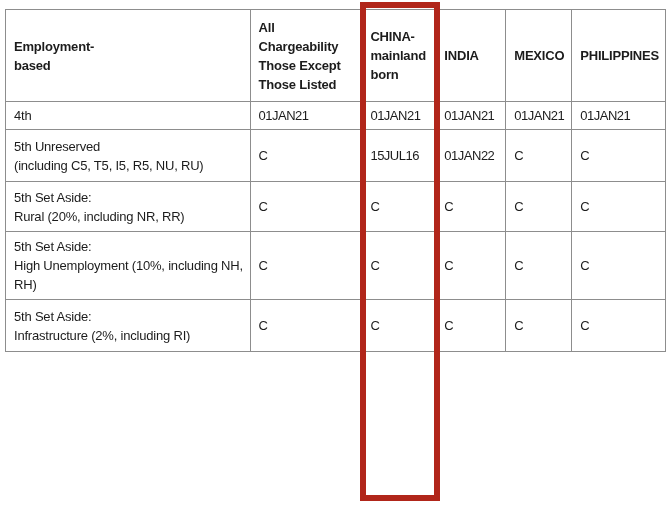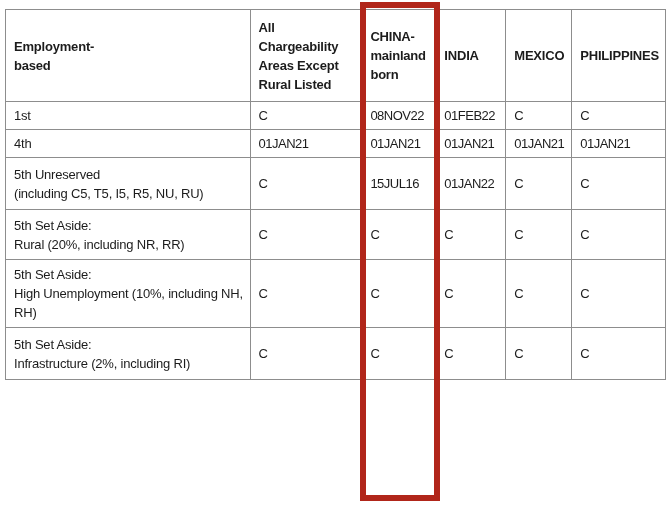--- a/index.html
+++ b/index.html
@@ -76,36 +76,28 @@
         <col class="c1">
         <col class="c2">
         <col class="c3">
         <col class="c4">
         <col class="c5">
     </colgroup>
     <thead>
       <tr class="r-head">
         <th>Employment-
 based</th>
-        <th>All Chargeability Areas Except Rural Listed</th>
+        <th>All Chargeability Those Except Those Listed</th>
         <th>CHINA-mainland born</th>
         <th>INDIA</th>
         <th>MEXICO</th>
         <th>PHILIPPINES</th>
       </tr>
     </thead>
     <tbody>
-      <tr class="r-single">
-        <td class="lbl">1st</td>
-        <td class="val">C</td>
-        <td class="val">08NOV22</td>
-        <td class="val">01FEB22</td>
-        <td class="val">C</td>
-        <td class="val">C</td>
-      </tr>
       <tr class="r-single">
         <td class="lbl">4th</td>
         <td class="val">01JAN21</td>
         <td class="val">01JAN21</td>
         <td class="val">01JAN21</td>
         <td class="val">01JAN21</td>
         <td class="val">01JAN21</td>
       </tr>
       <tr class="r-two">
         <td class="lbl">5th Unreserved

